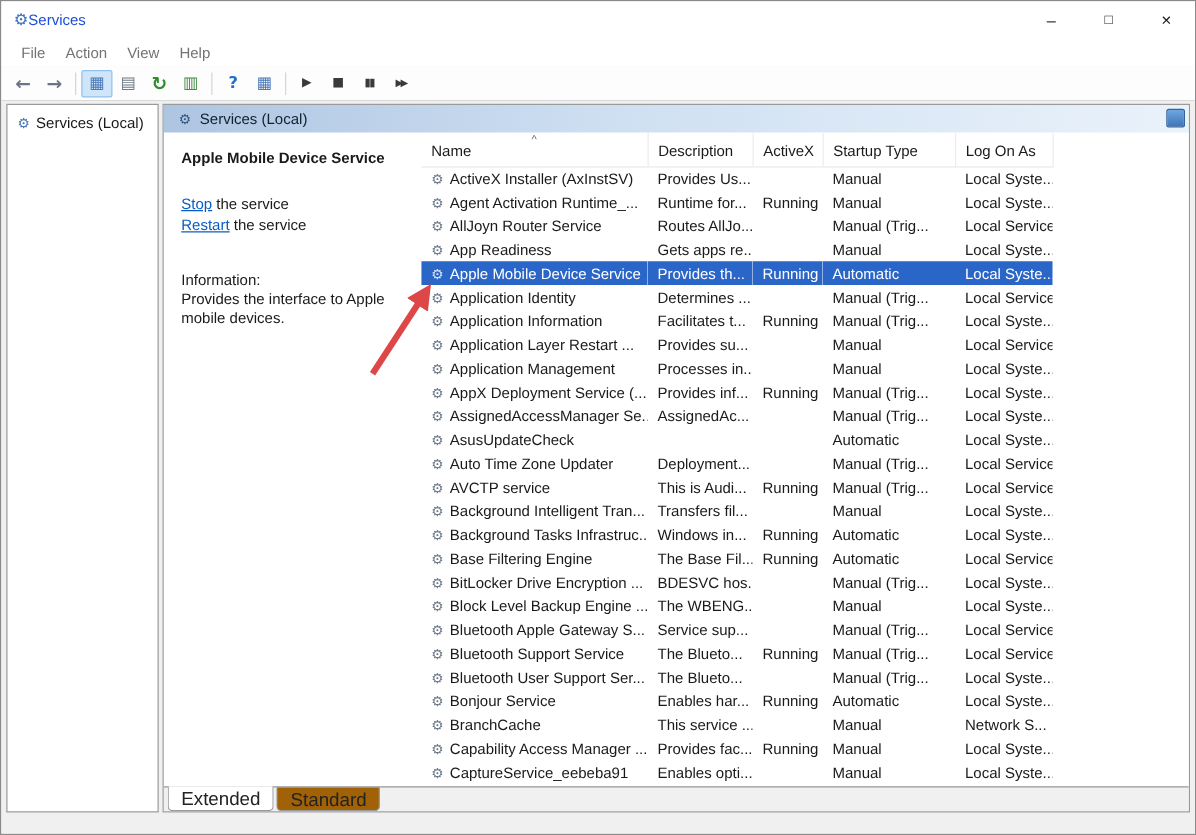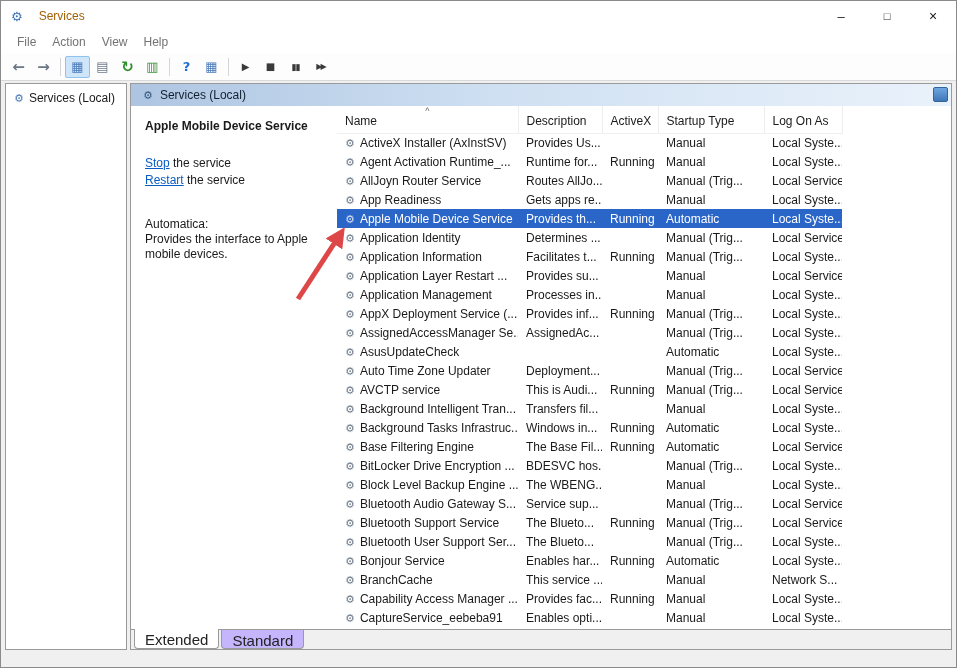--- a/index.html
+++ b/index.html
@@ -5,21 +5,21 @@
   html,body { margin:0; padding:0; background:#fff; }
   * { box-sizing:border-box; }
   .window {
     position:relative; width:957px; height:668px;
     font-family:"Liberation Sans","DejaVu Sans",sans-serif; font-size:12px; color:#1a1a1a;
     background:#f0f0f0; border:1px solid #8a8a8a; overflow:hidden;
   }
   
   .titlebar { height:30px; background:#ffffff; display:flex; align-items:center; }
   .app-icon { margin-left:10px; font-family:"DejaVu Sans",sans-serif; font-size:13px; color:#3f74b8; }
-  .win-title { margin-left:16px; font-size:12px; color:#a16207; }
+  .win-title { margin-left:0; font-size:12px; color:#1d4ed8; }
   .win-controls { margin-left:auto; display:flex; height:100%; }
   .ctrl-btn { width:46px; height:100%; display:flex; align-items:center; justify-content:center; color:#1a1a1a; }
   .ctrl-btn.min { font-size:13px; }
   .ctrl-btn.max { font-size:11px; }
   .ctrl-btn.close { font-size:14px; }
   
   .menubar { height:22px; background:#fff; display:flex; align-items:center; padding-left:8px; }
   .menu-item { padding:2px 8px; color:#737373; }
   
   .toolbar { height:28px; background:#fdfdfd; border-bottom:1px solid #d9d9d9; display:flex; align-items:center; padding-left:5px; }
@@ -65,21 +65,21 @@
             font-weight:400; color:#1a1a1a; border-right:1px solid #ededed; border-bottom:1px solid #f0f0f0; position:relative; white-space:nowrap; }
   .sort-caret { position:absolute; top:0px; left:50%; transform:translateX(-50%); font-size:9px; color:#666; }
   table.svc tbody td { height:19px; padding:0 4px 0 8px; white-space:nowrap; overflow:hidden; color:#1a1a1a; }
   table.svc tbody tr.selected td { background:var(--sel-color); color:#fff; }
   .gear-ic { font-family:"DejaVu Sans",sans-serif; font-size:11px; color:#6e7b8a; margin-right:5px; }
   tr.selected .gear-ic { color:#d5e0f2; }
   
   .tabstrip { height:20px; flex:0 0 20px; background:#f0f0f0; border-top:1px solid #9a9a9a;
               display:flex; align-items:stretch; padding-left:3px; font-size:15px; }
   .tab { padding:2px 10px 0 10px; border:1px solid #9a9a9a; border-top:none; border-radius:0 0 4px 4px;
-         background:#c4b5fd; margin-right:2px; color:#222; }
+         background:#a16207; margin-right:2px; color:#222; }
   .tab.active { background:#fff; margin-top:-1px; }
   
   .annotation { position:absolute; inset:0; pointer-events:none; z-index:40; }
   .annotation line { stroke:var(--arrow-color); stroke-width:5; }
   .annotation path { fill:var(--arrow-color); }
 </style>
 </head>
 <body>
 
 <div class="window">
@@ -160,21 +160,21 @@
         <span class="banner-square"></span>
       </div>
 
       <div class="content">
 
         <div class="info-panel">
           <div class="service-title">Apple Mobile Device Service</div>
           <div class="svc-line"><span class="link">Stop</span><span> the service</span></div>
           <div class="svc-line"><span class="link">Restart</span><span> the service</span></div>
           <div class="desc-block">
-            <div>Automatica:</div>
+            <div>Information:</div>
             <div>Provides the interface to Apple mobile devices.</div>
           </div>
         </div>
 
         <div class="list-panel">
           <table class="svc">
             <colgroup>
               <col style="width:181px">
                 <col style="width:84px">
                 <col style="width:56px">
@@ -318,21 +318,21 @@
                   <td>Local Syste...</td>
                 </tr>
                 <tr>
                   <td><span class="gear-ic">⚙</span><span>Block Level Backup Engine ...</span></td>
                   <td>The WBENG...</td>
                   <td></td>
                   <td>Manual</td>
                   <td>Local Syste...</td>
                 </tr>
                 <tr>
-                  <td><span class="gear-ic">⚙</span><span>Bluetooth Audio Gateway S...</span></td>
+                  <td><span class="gear-ic">⚙</span><span>Bluetooth Apple Gateway S...</span></td>
                   <td>Service sup...</td>
                   <td></td>
                   <td>Manual (Trig...</td>
                   <td>Local Service</td>
                 </tr>
                 <tr>
                   <td><span class="gear-ic">⚙</span><span>Bluetooth Support Service</span></td>
                   <td>The Blueto...</td>
                   <td>Running</td>
                   <td>Manual (Trig...</td>

